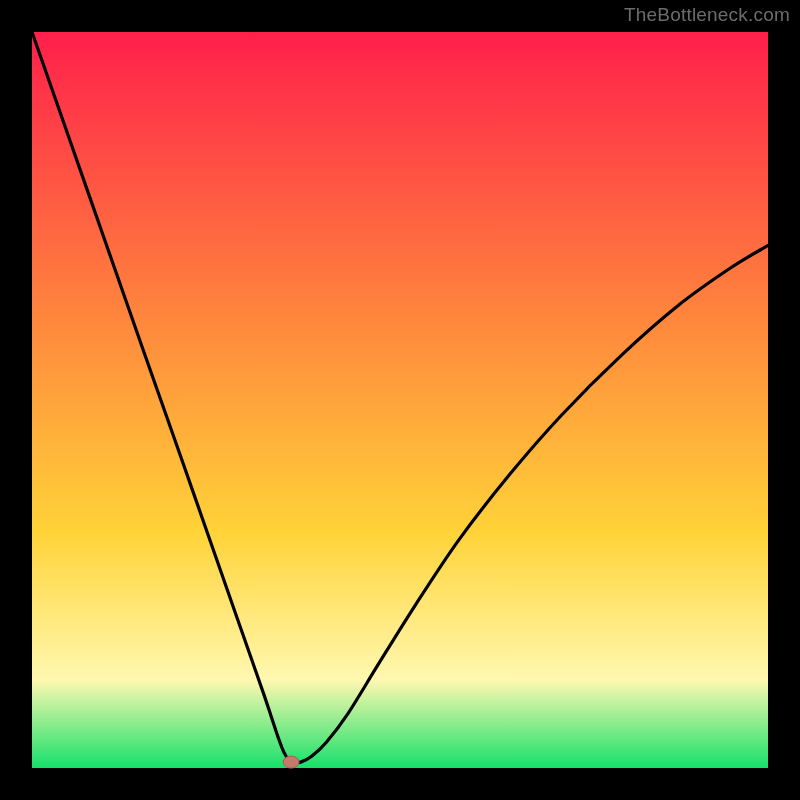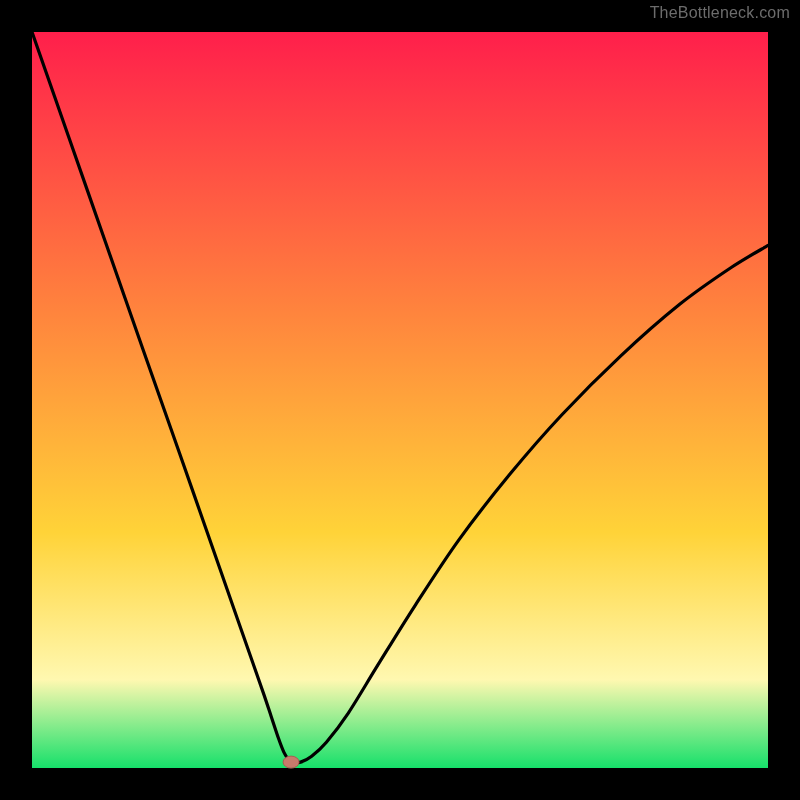--- a/index.html
+++ b/index.html
@@ -16,21 +16,21 @@
     left: 0;
     top: 0;
     width: 800px;
     height: 800px;
     background: #000;
   }
   .watermark {
     position: absolute;
     top: 4px;
     right: 10px;
-    font-size: 16px;
+    font-size: 19px;
     color: #6c6c6c;
     font-weight: 400;
     letter-spacing: 0.2px;
   }
   svg {
     position: absolute;
     left: 0;
     top: 0;
   }
 </style>

